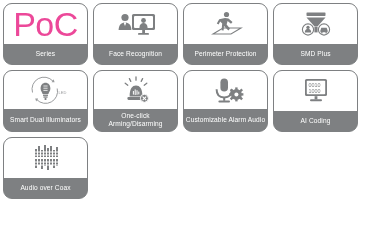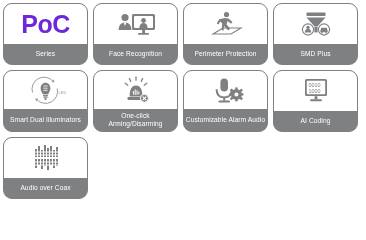--- a/index.html
+++ b/index.html
@@ -47,23 +47,23 @@
     line-height:7.6px;
     padding:2px 1px 3px 1px;
     letter-spacing:.1px;
     display:flex;
     align-items:center;
     justify-content:center;
     min-height:15px;
   }
   .card-footer.two-line{min-height:17px;}
   .poc-text{
-    font-size:25px;
-    font-weight:bold;
-    color:#6d28d9;
+    font-size:34px;
+    font-weight:normal;
+    color:#ec4899;
     letter-spacing:-.5px;
     line-height:1;
   }
   svg{display:block;}
   .ico{width:46px;height:30px;}
 </style>
 </head>
 <body>
 
 <div class="grid">

